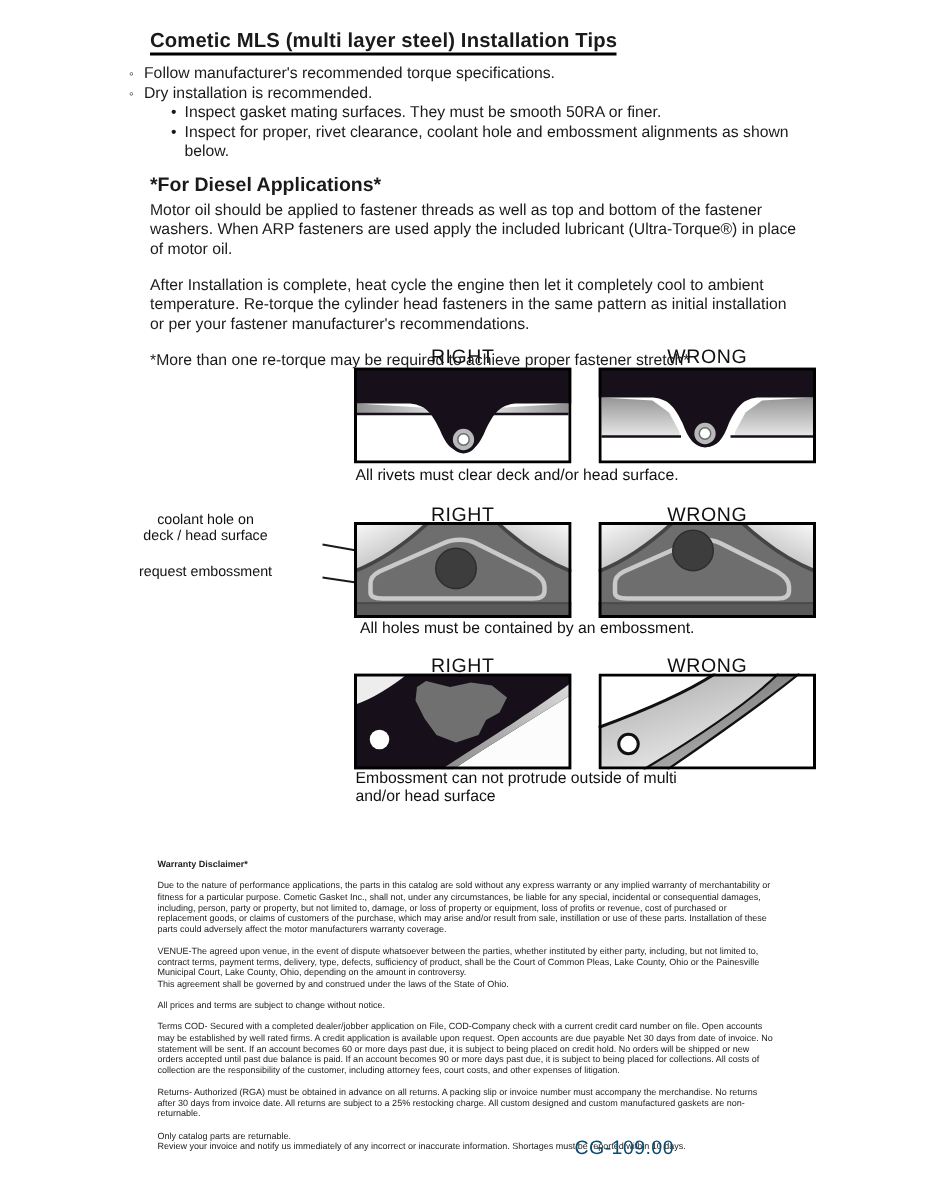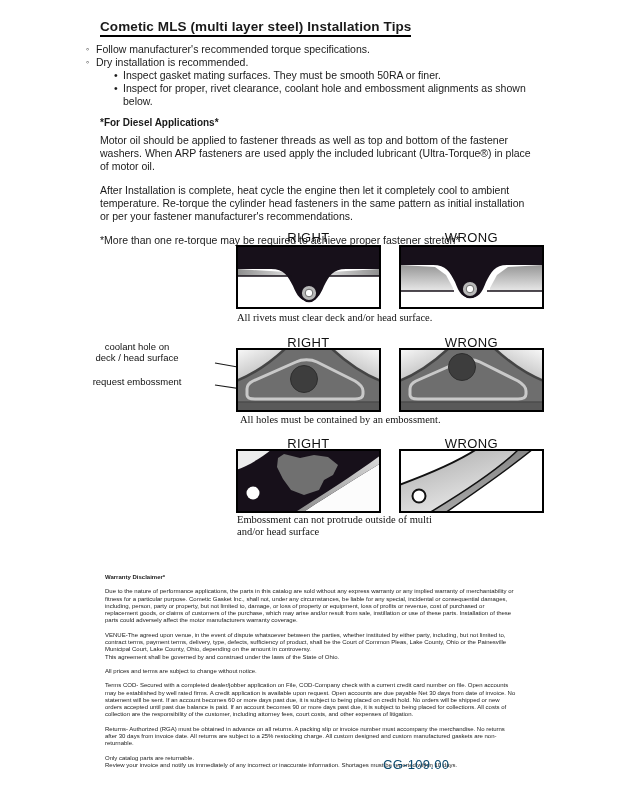--- a/index.html
+++ b/index.html
@@ -14,27 +14,27 @@
     border-bottom:2px solid #000;padding-bottom:1px;display:inline-block;
   }
   
   .bullets{left:86px;top:43px;font-size:10.5px;line-height:13px;width:470px;}
   .b{position:relative;padding-left:10px;}
   .b::before{content:"\25E6";position:absolute;left:0;top:0;font-size:9px;}
   .sb{position:relative;margin-left:28px;padding-left:9px;}
   .sb::before{content:"\2022";position:absolute;left:0;top:0;}
   
   .diesel{left:100px;top:116px;width:432px;font-size:10.5px;line-height:13px;}
-  .diesel h2{font-size:10px;font-weight:bold;margin:0 0 5px 0;}
+  .diesel h2{font-size:13px;font-weight:bold;margin:0 0 5px 0;}
   .diesel p{margin:0 0 11px 0;}
   
   .fig-label{width:145px;text-align:center;font-size:13px;letter-spacing:.4px;color:#111;}
   .fig-box{width:145px;height:64px;}
   .fig-box svg{display:block;}
-  .caption{font-size:10.5px;line-height:11.5px;color:#111;font-family:Liberation Serif, serif;}
+  .caption{font-size:10.5px;line-height:11.5px;color:#111;}
   
   .ann{left:62px;width:150px;text-align:center;font-size:9.5px;line-height:11px;color:#111;}
   
   .disclaimer{left:105px;top:574px;width:412px;font-size:6px;line-height:7.3px;color:#222;}
   .disclaimer .dh{font-weight:bold;margin:0 0 7px 0;}
   .disclaimer p{margin:0 0 7px 0;}
   .disclaimer p.tight{margin:0;}
   
   .footer-code{left:383px;top:757px;font-size:13px;letter-spacing:.3px;color:#0c4a6e;}
 </style>

